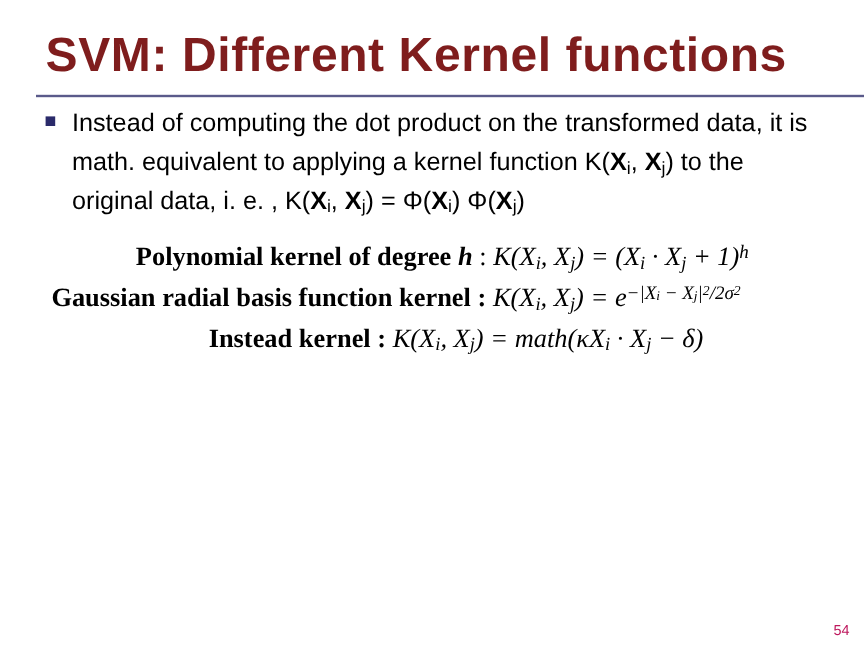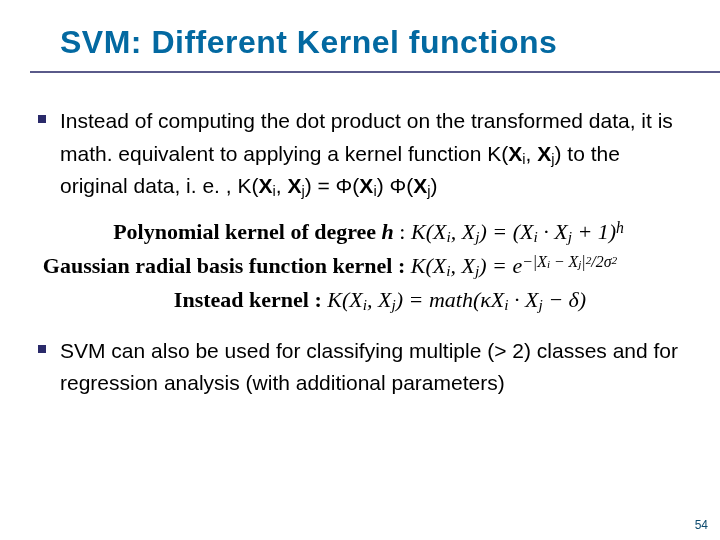--- a/index.html
+++ b/index.html
@@ -1,33 +1,33 @@
 <!DOCTYPE html>
 <html><head>
 <meta charset="utf-8">
 <style>
   * { margin: 0; padding: 0; box-sizing: border-box; }
   html, body { width: 720px; height: 540px; background: #fff; font-family: Arial, Helvetica, sans-serif; color: #000; }
   .slide { width: 720px; height: 540px; position: relative; padding: 24px 38px 0 38px; }
-  .title { font-size: 32px; font-weight: bold; color: #0369a1; letter-spacing: 0.5px; margin-left: 22px; }
+  .title { font-size: 40px; font-weight: bold; color: #7f1d1d; letter-spacing: 0.5px; }
   .underline { height: 2px; background: #5a5a8a; margin-top: 10px; margin-left: -8px; margin-right: -120px; }
-  .content { margin-top: 32px; }
+  .content { margin-top: 6px; }
   .bullet { display: flex; align-items: flex-start; margin-bottom: 16px; }
   .bullet .sq { width: 8px; height: 8px; background: #2a2a6a; margin-top: 10px; margin-right: 14px; flex-shrink: 0; }
   .bullet .txt { font-size: 21px; line-height: 1.55; }
   sub { font-size: 0.7em; vertical-align: baseline; position: relative; top: 3px; }
   sup { font-size: 0.72em; vertical-align: baseline; position: relative; top: -6px; }
   .kernels { font-family: 'Times New Roman', Times, serif; margin: 10px 0 22px 0; }
   .krow { margin: 8px 0; white-space: nowrap; font-size: 22px; }
   .krow.right1 { text-align: right; padding-right: 58px; }
   .krow.right2 { text-align: center; padding-right: 60px; }
   .krow.center { text-align: center; padding-left: 40px; }
   .klabel { font-weight: bold; }
   .ital { font-style: italic; }
-  .pagenum { position: absolute; right: 12px; bottom: 8px; font-size: 12px; color: #0c4a6e; }
+  .pagenum { position: absolute; right: 12px; bottom: 8px; font-size: 12px; color: #be185d; }
 </style>
 </head>
 <body>
 
 <div class="slide">
   <div class="title">SVM:  Different Kernel functions</div>
   <div class="underline"></div>
 
   <div class="content">
 
@@ -44,21 +44,17 @@
         <span class="klabel"><span>Polynomial kernel of degree </span><span class="ital">h</span></span><span> :    </span><span class="ital"><span>K(X</span><sub>i</sub><span>, X</span><sub>j</sub><span>) = (X</span><sub>i</sub><span> · X</span><sub>j</sub><span> + 1)</span><sup>h</sup></span>
       </div>
       <div class="krow right2">
         <span class="klabel">Gaussian radial basis function kernel :    </span><span class="ital"><span>K(X</span><sub>i</sub><span>, X</span><sub>j</sub><span>) = e</span><sup><span>−|X</span><sub style="top:1px">i</sub><span> − X</span><sub style="top:1px">j</sub><span>|</span><sup style="top:-3px">2</sup><span>/2σ</span><sup style="top:-3px">2</sup></sup></span>
       </div>
       <div class="krow center">
         <span class="klabel">Instead kernel :    </span><span class="ital"><span>K(X</span><sub>i</sub><span>, X</span><sub>j</sub><span>) = math(κX</span><sub>i</sub><span> · X</span><sub>j</sub><span> − δ)</span></span>
       </div>
     </div>
 
-    <div class="bullet">
-      <div class="sq"></div>
-      <div class="txt">SVM can also be used for classifying multiple (&gt; 2) classes and for regression analysis (with additional parameters)</div>
-    </div>
 
   </div>
 
   <div class="pagenum">54</div>
 </div>
 
 </body></html>

